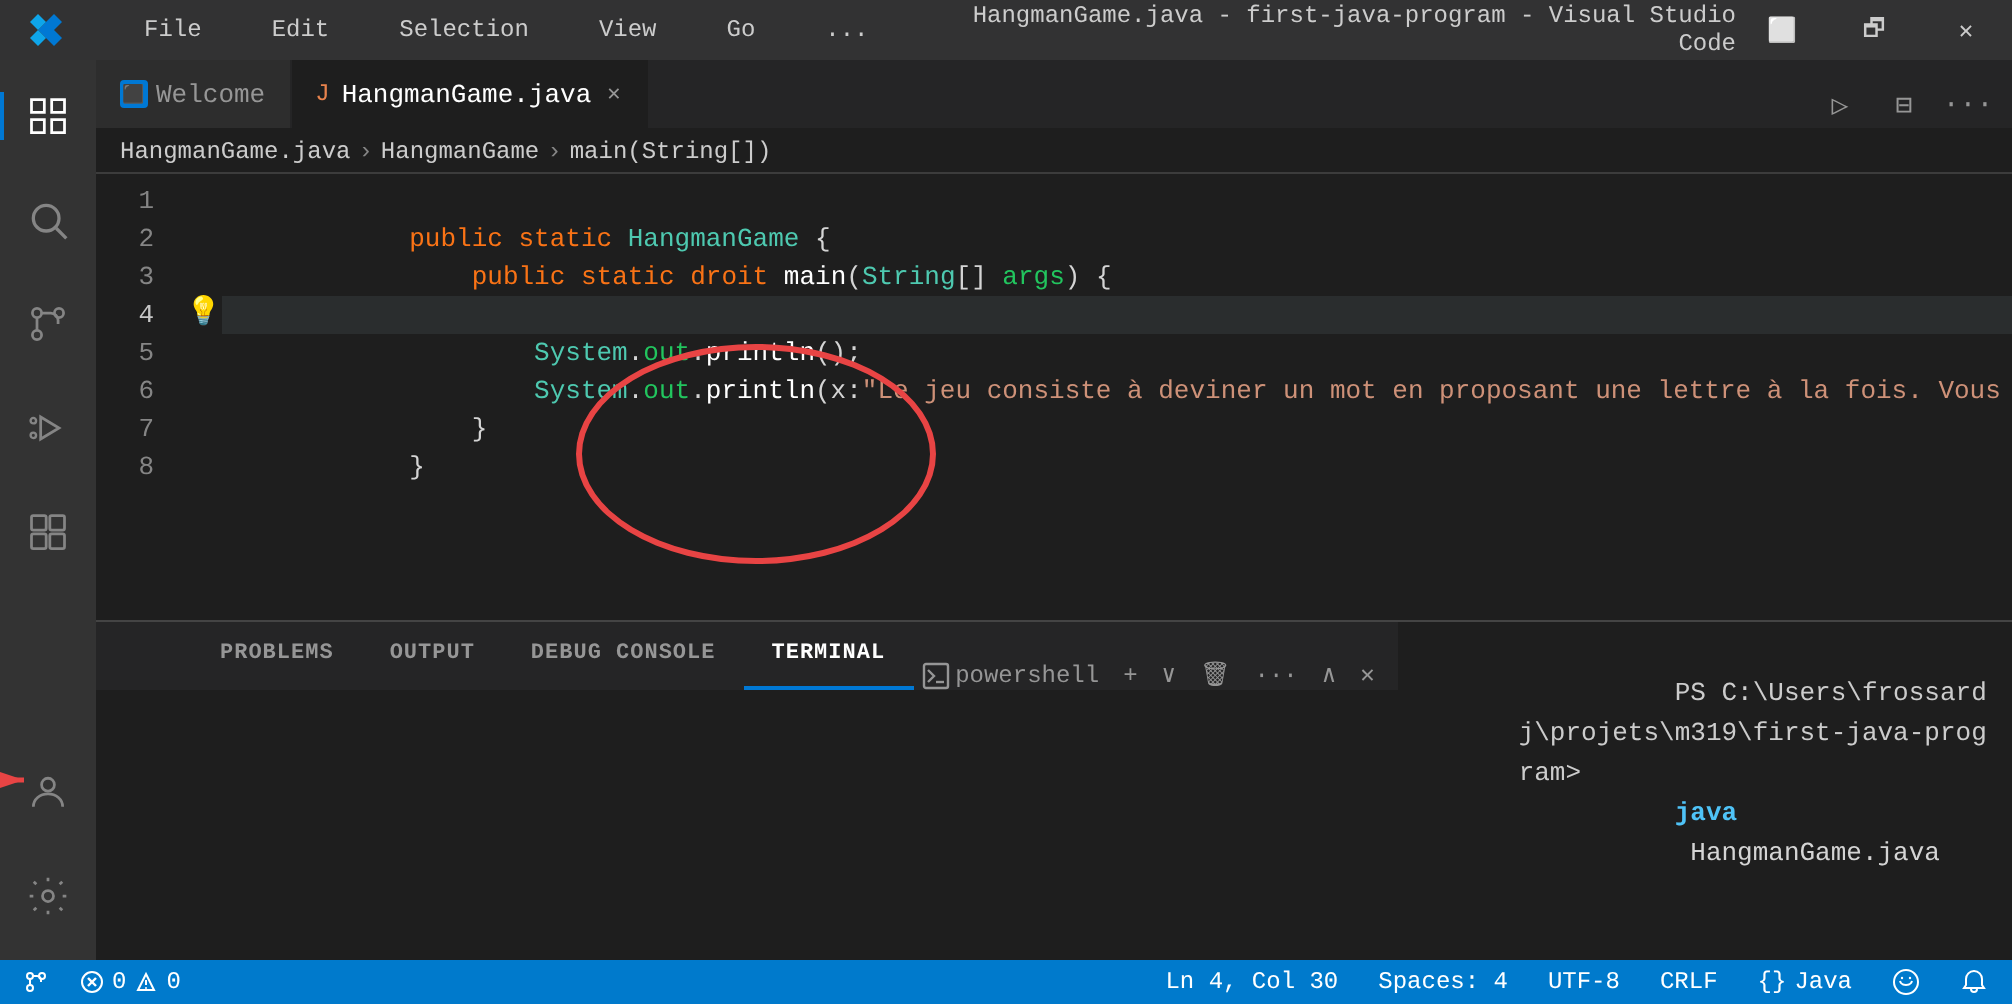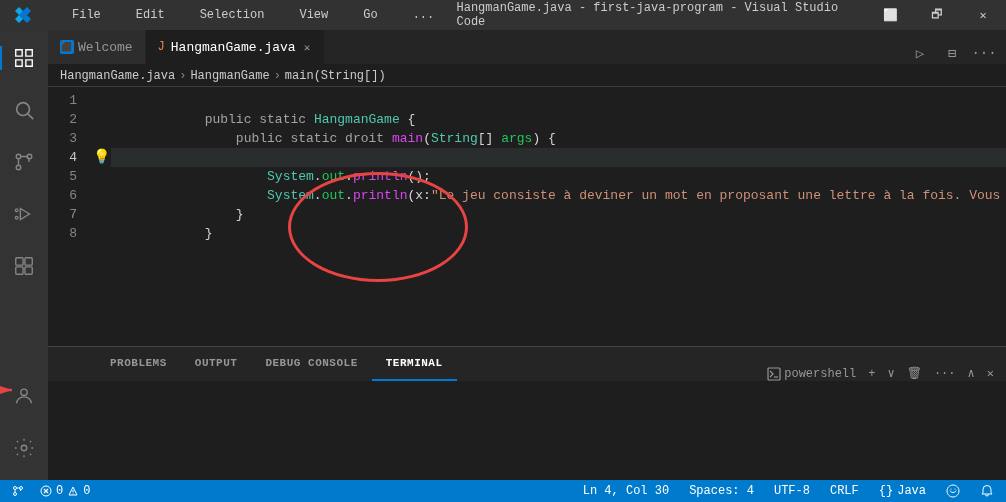--- a/index.html
+++ b/index.html
@@ -35,21 +35,21 @@
     }
     .titlebar-menu-item {
       padding: 0 8px;
       height: 30px;
       line-height: 30px;
       cursor: pointer;
       margin-left: 19px;
     }
     .titlebar-title {
       flex: 1;
-      text-align: left;
+      text-align: right;
       font-size: 12px;
       color: #cccccc;
     }
     .titlebar-controls {
       display: flex;
       align-items: center;
     }
     .titlebar-btn {
       width: 46px;
       height: 30px;
@@ -223,23 +223,23 @@
     .gutter-icon {
       width: 18px;
       flex-shrink: 0;
       display: flex;
       align-items: center;
       justify-content: center;
       font-size: 12px;
     }
 
     
-    .kw { color: #a3a3a3; }
+    .kw { color: #f97316; }
     .str { color: #ce9178; }
-    .fn { color: #d946ef; }
+    .fn { color: #ffffff; }
     .cls { color: #4ec9b0; }
     .param { color: #22c55e; }
     .plain { color: #d4d4d4; }
 
     
     .codelens {
       height: 18px;
       line-height: 18px;
       padding-left: 45px;
       font-size: 11px;
@@ -255,25 +255,25 @@
       width: 180px;
       height: 110px;
       border: 3px solid #e84444;
       border-radius: 50%;
       pointer-events: none;
       z-index: 10;
     }
 
     
     .panel-area {
-      height: 134px;
+      height: 170px;
       background: #1e1e1e;
       border-top: 1px solid #444;
       display: flex;
-      flex-direction: column;
+      flex-direction: row;
       position: relative;
     }
 
     
     .panel-tabs {
       height: 35px;
       background: #252526;
       display: flex;
       align-items: flex-end;
       border-bottom: 1px solid #1e1e1e;
@@ -595,20 +595,31 @@
           </div>
           <div class="panel-tab-action">+</div>
           <div class="panel-tab-action">∨</div>
           <div class="panel-tab-action">🗑</div>
           <div class="panel-tab-action">···</div>
           <div class="panel-tab-action">∧</div>
           <div class="panel-tab-action">✕</div>
         </div>
       </div>
 
+      <div class="terminal-content">
+        <div class="term-line">
+          <span class="term-prompt">PS C:\Users\frossardj\projets\m319\first-java-program&gt;</span>
+          <span class="term-cmd">java</span>
+          <span class="term-arg"> HangmanGame.java</span>
+        </div>
+        <div class="term-line">
+          <span class="term-output">Bienvenue dans le jeu du pendu !</span>
+        </div>
+
+      </div>
     </div>
 
   </div>
 </div>
 
 <div class="status-bar">
   <div class="status-left">
     <div class="status-item">
       <svg width="12" height="12" viewBox="0 0 12 12" fill="none">
         <circle cx="3" cy="3" r="1.5" stroke="white" stroke-width="1" fill="none"></circle>

